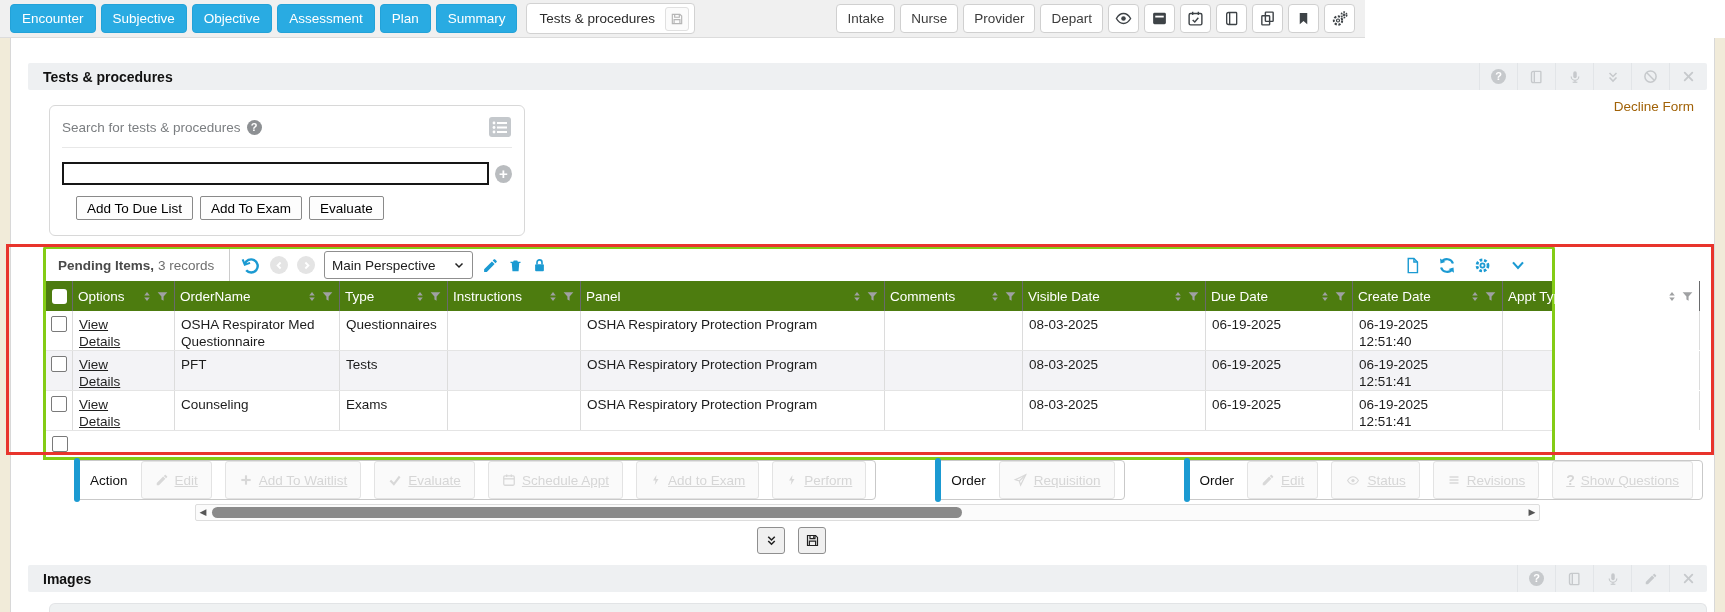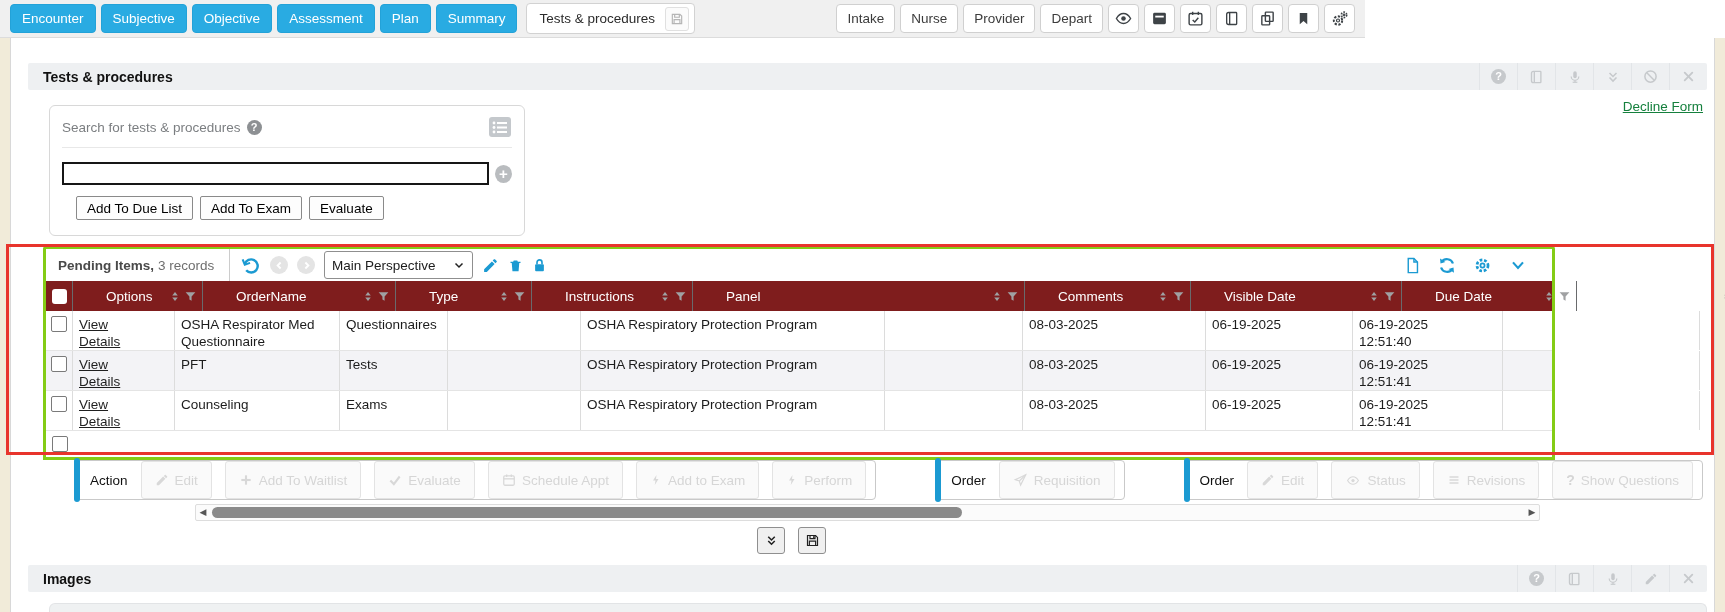--- a/index.html
+++ b/index.html
@@ -31,21 +31,21 @@
   .sec-band{position:absolute;left:28px;width:1679px;height:27px;background:#eef0f2;border-radius:2px;
             display:flex;align-items:center;}
   .sec-title{font-weight:bold;font-size:14px;color:#111;padding-left:15px;}
   .band-icons{margin-left:auto;display:flex;height:100%;}
   .hcell{width:37px;height:100%;display:flex;align-items:center;justify-content:center;
          border-left:1px solid #e2e5e8;color:#c6c9cc;cursor:pointer;}
   .qcirc{width:15px;height:15px;border-radius:50%;background:#c6c9cc;color:#fff;font-size:11px;
          font-weight:bold;display:flex;align-items:center;justify-content:center;line-height:1;}
   .qcirc.dark{background:#8d9093;}
 
-  .decline{position:absolute;right:22px;top:99px;color:#15803d;text-decoration:underline;cursor:pointer;}
+  .decline{position:absolute;right:31px;top:99px;color:#a16207;cursor:pointer;}
 
   
   .search-card{position:absolute;left:49px;top:105px;width:476px;height:131px;background:#fff;
                border:1px solid #d8d8d8;border-radius:6px;box-sizing:border-box;padding:10px 12px;}
   .search-head{display:flex;align-items:center;gap:6px;color:#7b7e81;padding-bottom:9px;
                border-bottom:1px solid #e8e8e8;}
   .listicon{margin-left:auto;}
   .search-input-row{display:flex;align-items:center;gap:6px;margin-top:14px;}
   .search-input{width:433px;height:19px;border:2px solid #161616;border-radius:0;padding:0 4px;
                 font-family:"Liberation Sans",sans-serif;font-size:13px;outline:none;}
@@ -65,21 +65,21 @@
   .ptitle{font-weight:bold;color:#4a4a4a;}
   .precords{color:#6e6e6e;margin-left:4px;}
   .tool-left{display:flex;align-items:center;gap:9px;padding-left:10px;}
   .pager{width:18px;height:18px;border-radius:50%;background:#e4e4e4;display:flex;align-items:center;
          justify-content:center;}
   .persp{width:133px;height:26px;border:1px solid #8f8f8f;border-radius:3px;display:flex;
          align-items:center;justify-content:space-between;padding:0 7px;background:#fff;cursor:pointer;}
   .tool-right{margin-left:auto;display:flex;align-items:center;gap:16px;padding-right:24px;}
 
   .grid-row{display:grid;grid-template-columns:27px 102px 165px 108px 133px 304px 138px 183px 147px 150px 197px 16px;}
-  .thead{background:#7f1d1d;color:#fff;height:30px;gap:28px;}
+  .thead{background:#4d7c0f;color:#fff;height:30px;}
   .th{display:flex;align-items:center;gap:3px;padding:0 5px;border-right:1px solid #696a6c;
       overflow:hidden;white-space:nowrap;cursor:pointer;}
   .th-label{flex:1;}
   .th.cb, .td.cb{justify-content:center;padding:0;}
   .hcb{width:15px;height:15px;background:#fff;border-radius:3px;}
   .cbx{width:14px;height:14px;background:#fff;border:1.5px solid #7a7a7a;border-radius:2px;margin-top:5px;}
   .trow{background:#fff;border-bottom:1px solid #e4e4e4;}
   .trow.alt{background:#f3f3f6;}
   .td{padding:5px 22px 0 6px;border-right:1px solid #dcdcdc;display:flex;align-items:flex-start;
       line-height:17px;overflow:hidden;}
@@ -95,21 +95,21 @@
   
   .action-row{position:absolute;left:43px;top:457px;width:1670px;height:46px;display:flex;
               align-items:center;gap:60px;padding-left:32px;box-sizing:border-box;}
   .grp{position:relative;border:1px solid #c9c9c9;border-radius:4px;background:#fff;height:40px;
        display:flex;align-items:center;gap:13px;padding:0 9px 0 14px;box-sizing:border-box;}
   .grp::before{content:"";position:absolute;left:-2px;top:-3px;bottom:-3px;width:6px;background:#1b9ad2;
        border-radius:3px;}
   .grp-label{color:#111;}
   .dbtn{background:#fafafa;border:1px solid #e3e3e3;border-radius:3px;height:28px;padding:18px 13px;
         display:flex;align-items:center;gap:6px;color:#d6d6d6;font-size:13.5px;
-        font-family:"Liberation Sans",sans-serif;}
+        font-family:"Liberation Sans",sans-serif;text-decoration:underline;}
   .dbtn .qmark{font-weight:bold;font-size:14px;}
 
   
   .scroll-row{position:absolute;left:195px;top:504px;width:1345px;height:17px;display:flex;
               align-items:center;background:#fbfbfb;border:1px solid #ddd;border-radius:2px;box-sizing:border-box;}
   .sarrow{width:14px;text-align:center;font-size:9px;color:#555;cursor:pointer;line-height:1;}
   .strack{flex:1;position:relative;height:13px;}
   .sthumb{position:absolute;left:2px;top:1px;height:11px;width:57%;background:#8a8a8a;border-radius:6px;cursor:grab;}
 
   

